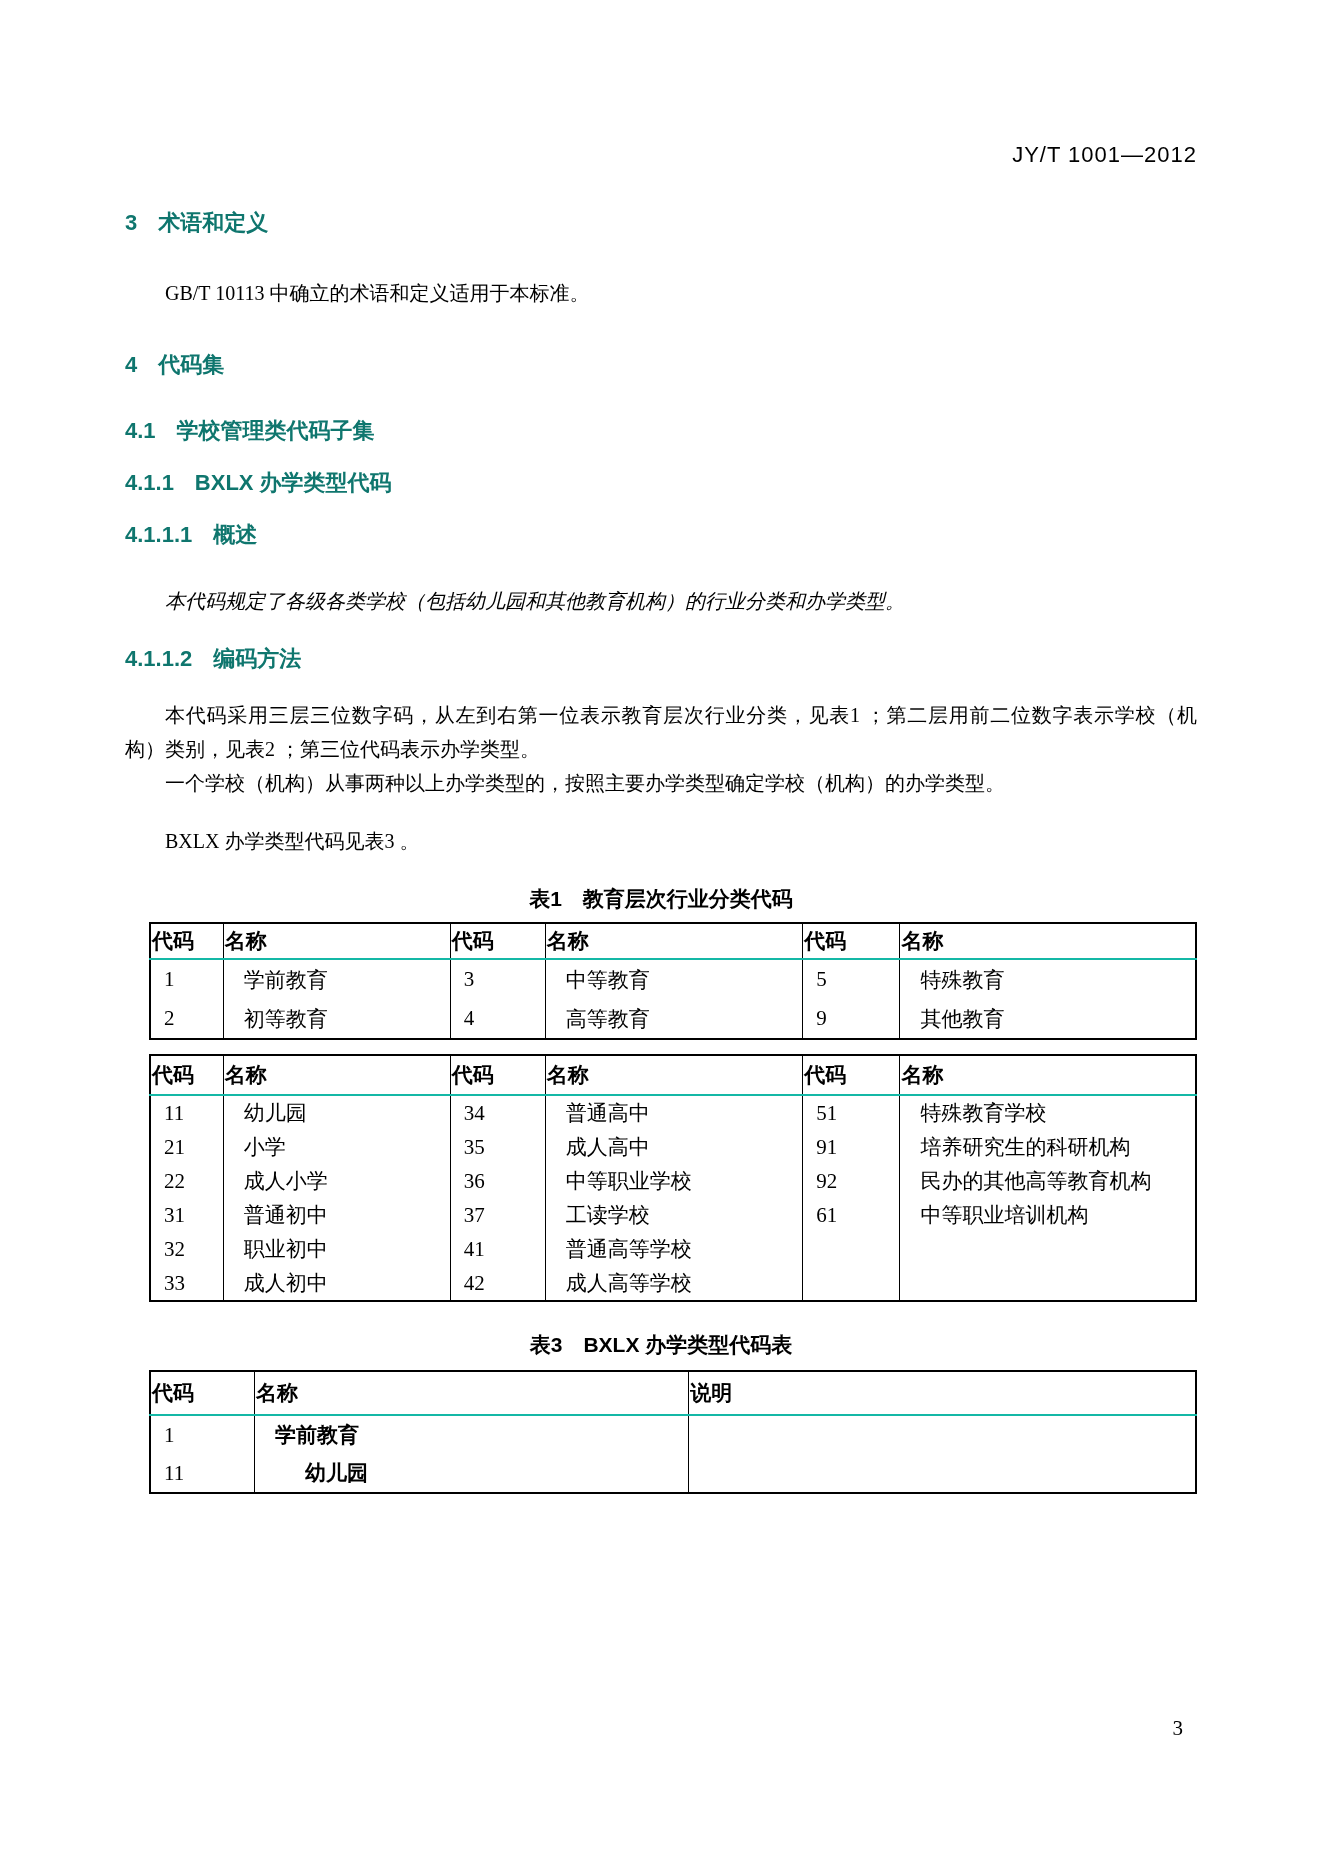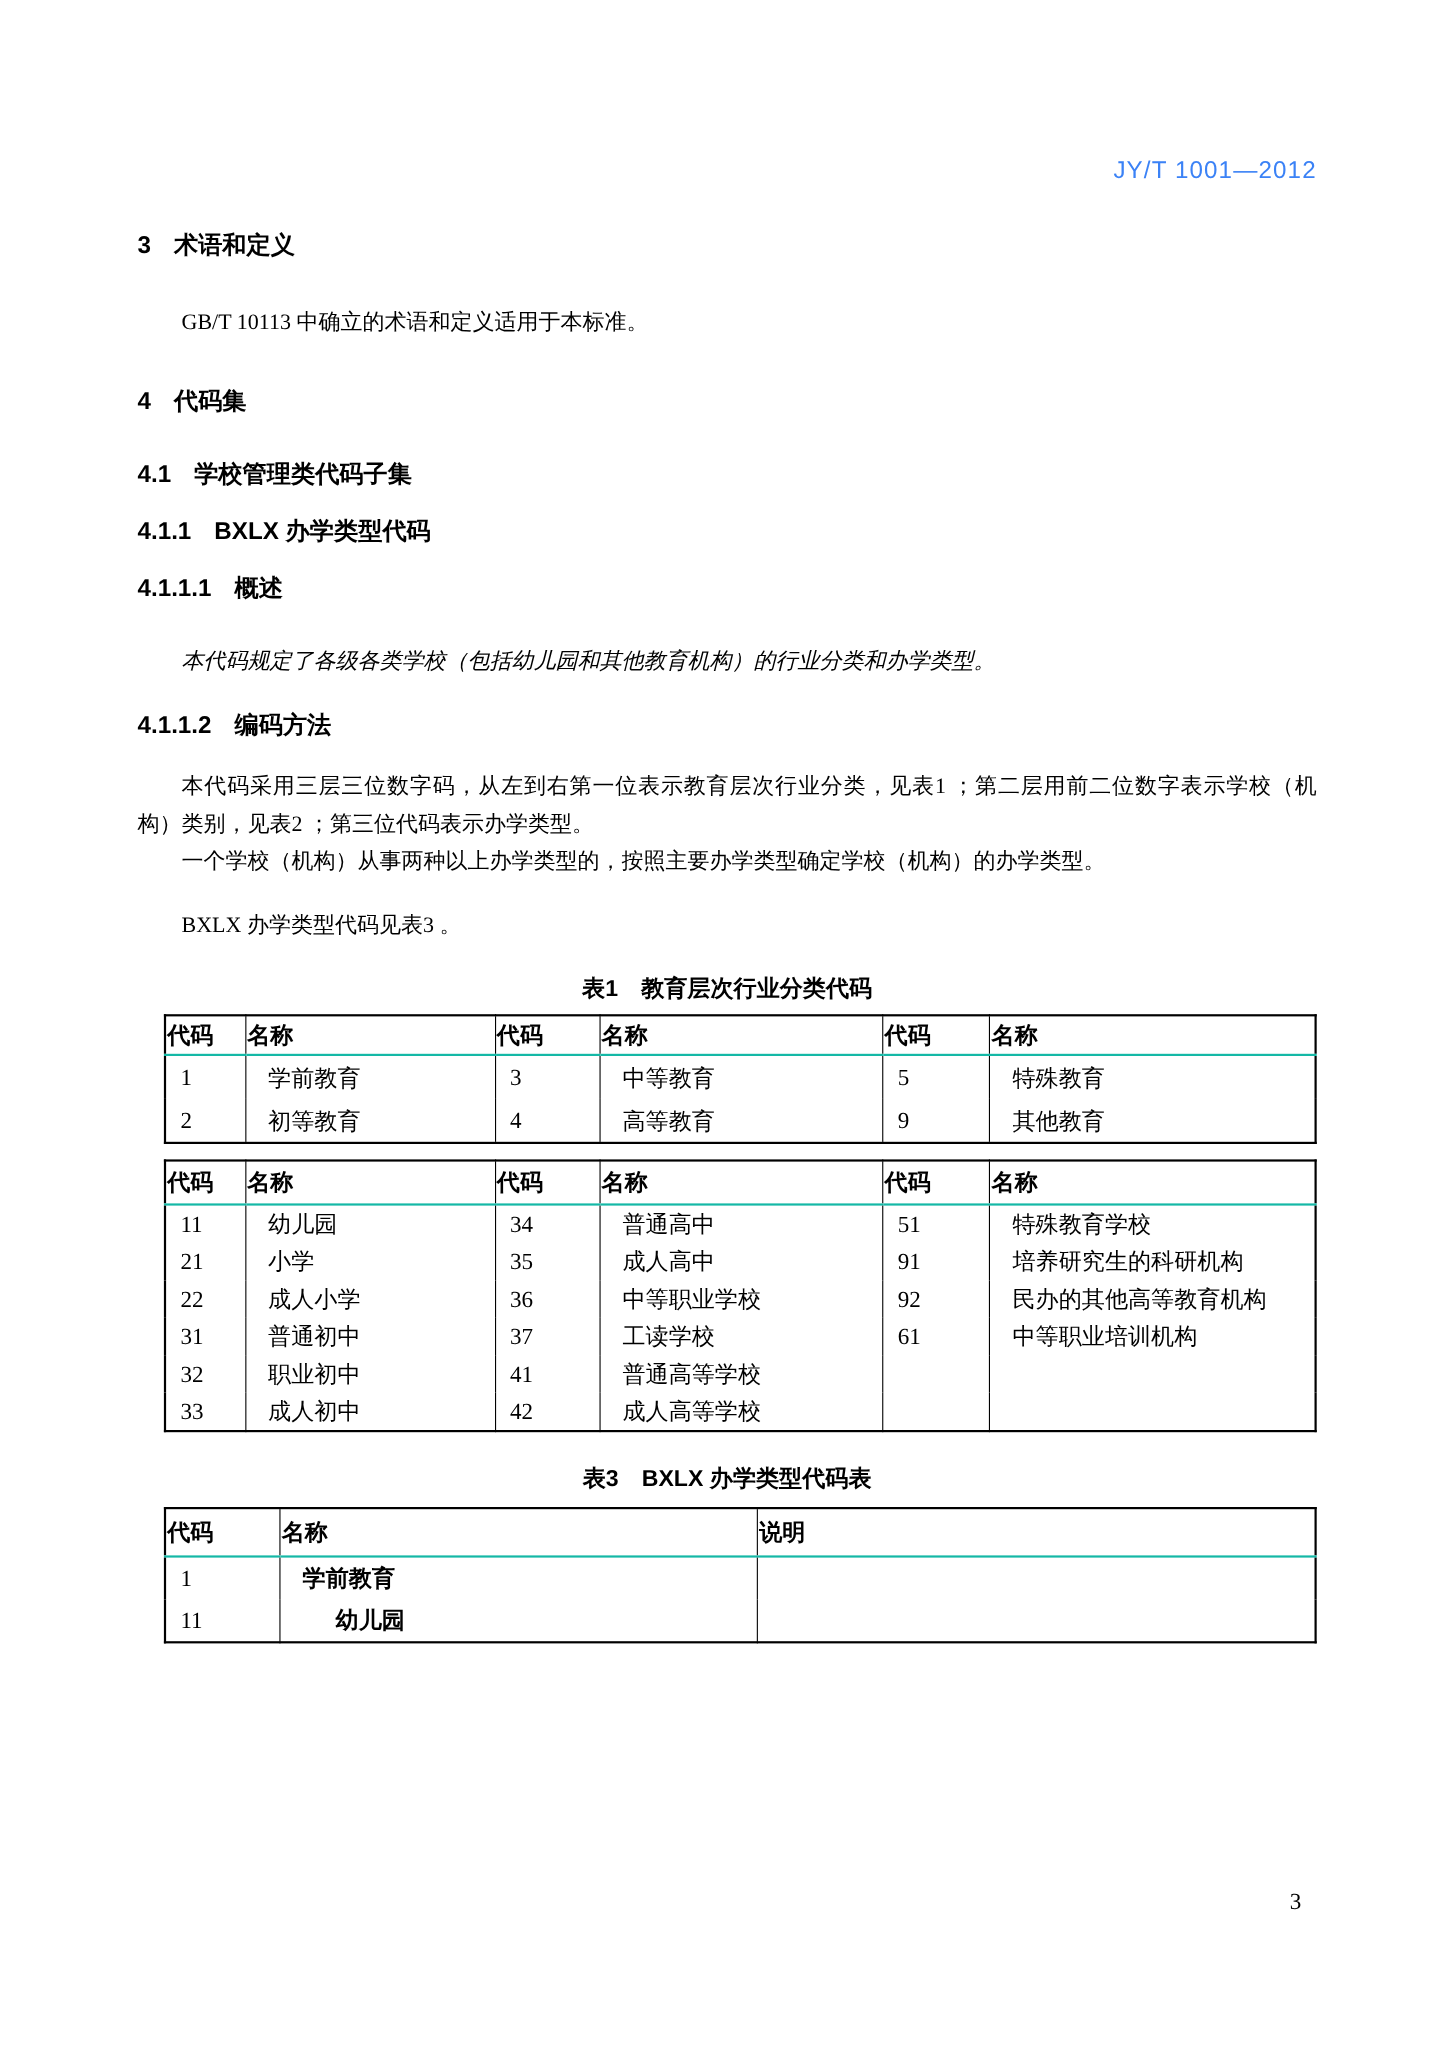--- a/index.html
+++ b/index.html
@@ -18,29 +18,29 @@
   }
   
   .doc-code {
     padding-top: 142px;
     height: 26px;
     line-height: 26px;
     text-align: right;
     font-family: "Liberation Sans", sans-serif;
     font-size: 22px;
     letter-spacing: 1px;
-    color: #3b82f6;
+    color: #000000;
   }
   
   .heading {
     font-family: "Liberation Sans", sans-serif;
     font-weight: bold;
     font-size: 22px;
     line-height: 26px;
-    color: #000000;
+    color: #0f766e;
   }
   .heading .h-title { margin-left: 0.95em; }
   .h-s3   { margin-top: 42px; }
   .h-s4   { margin-top: 42px; }
   .h-s41  { margin-top: 40px; }
   .h-s411 { margin-top: 26px; }
   .h-s4111{ margin-top: 26px; }
   .h-s4112{ margin-top: 28px; }
   .h-s4113{ margin-top: 26px; }
   

